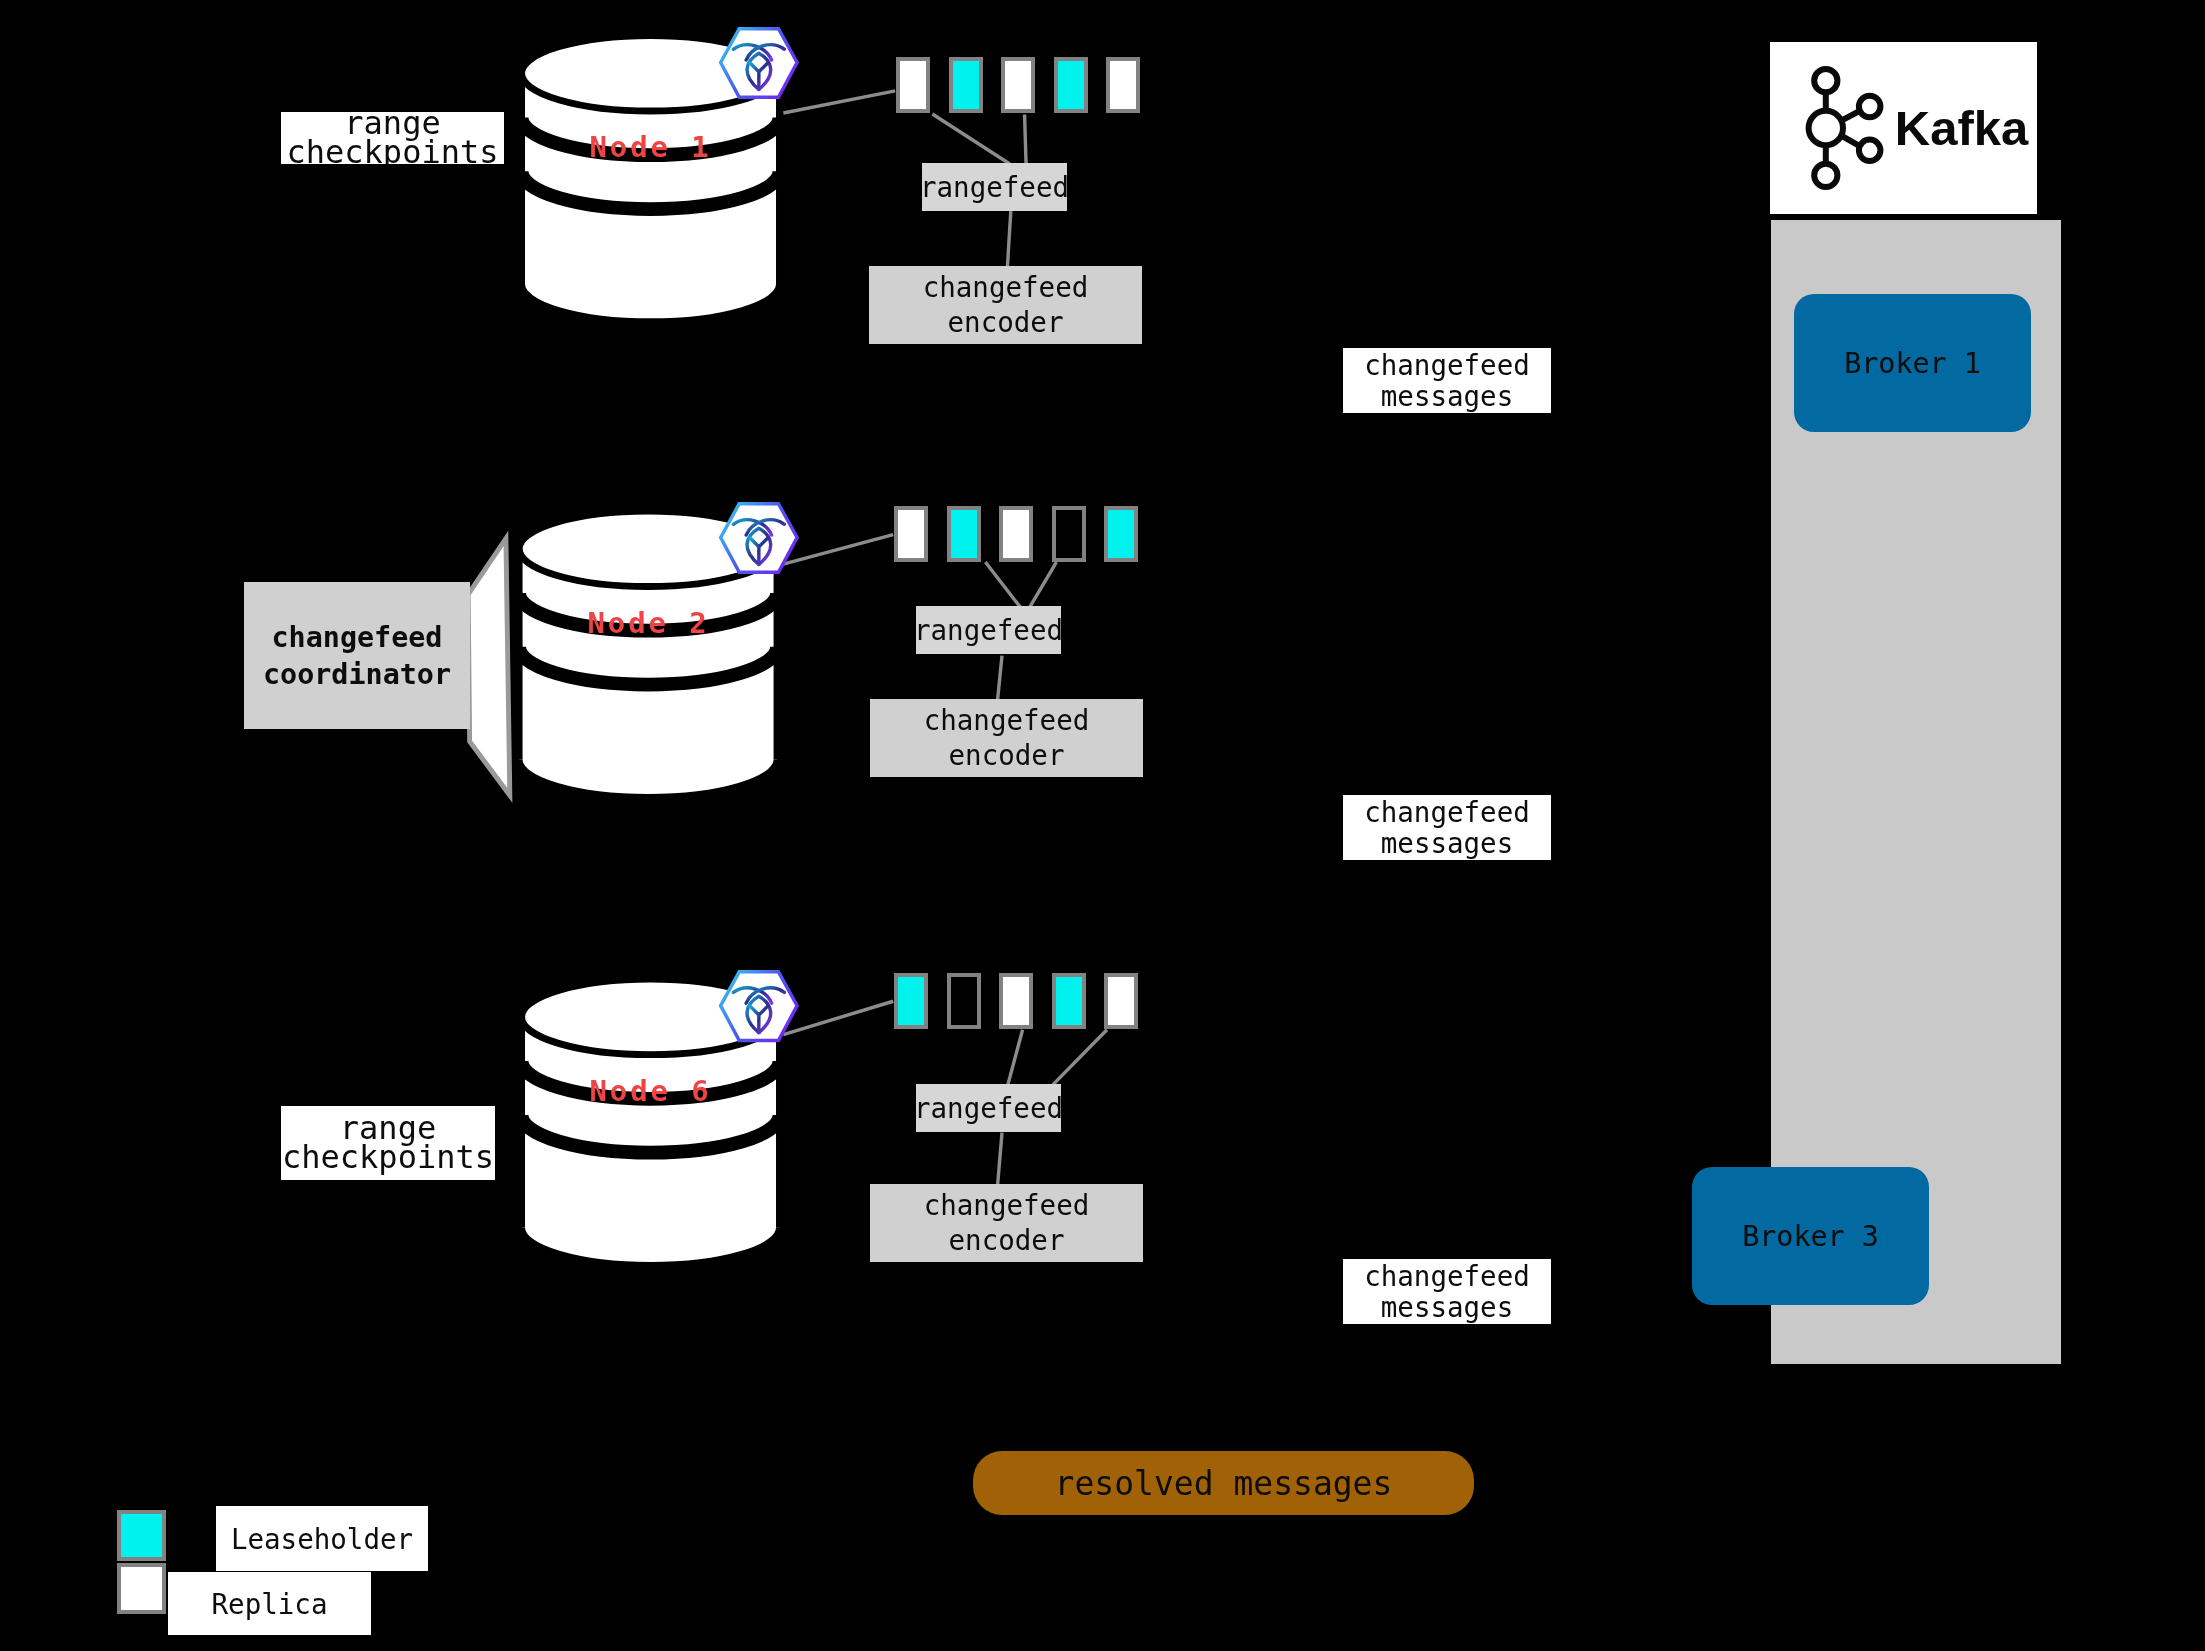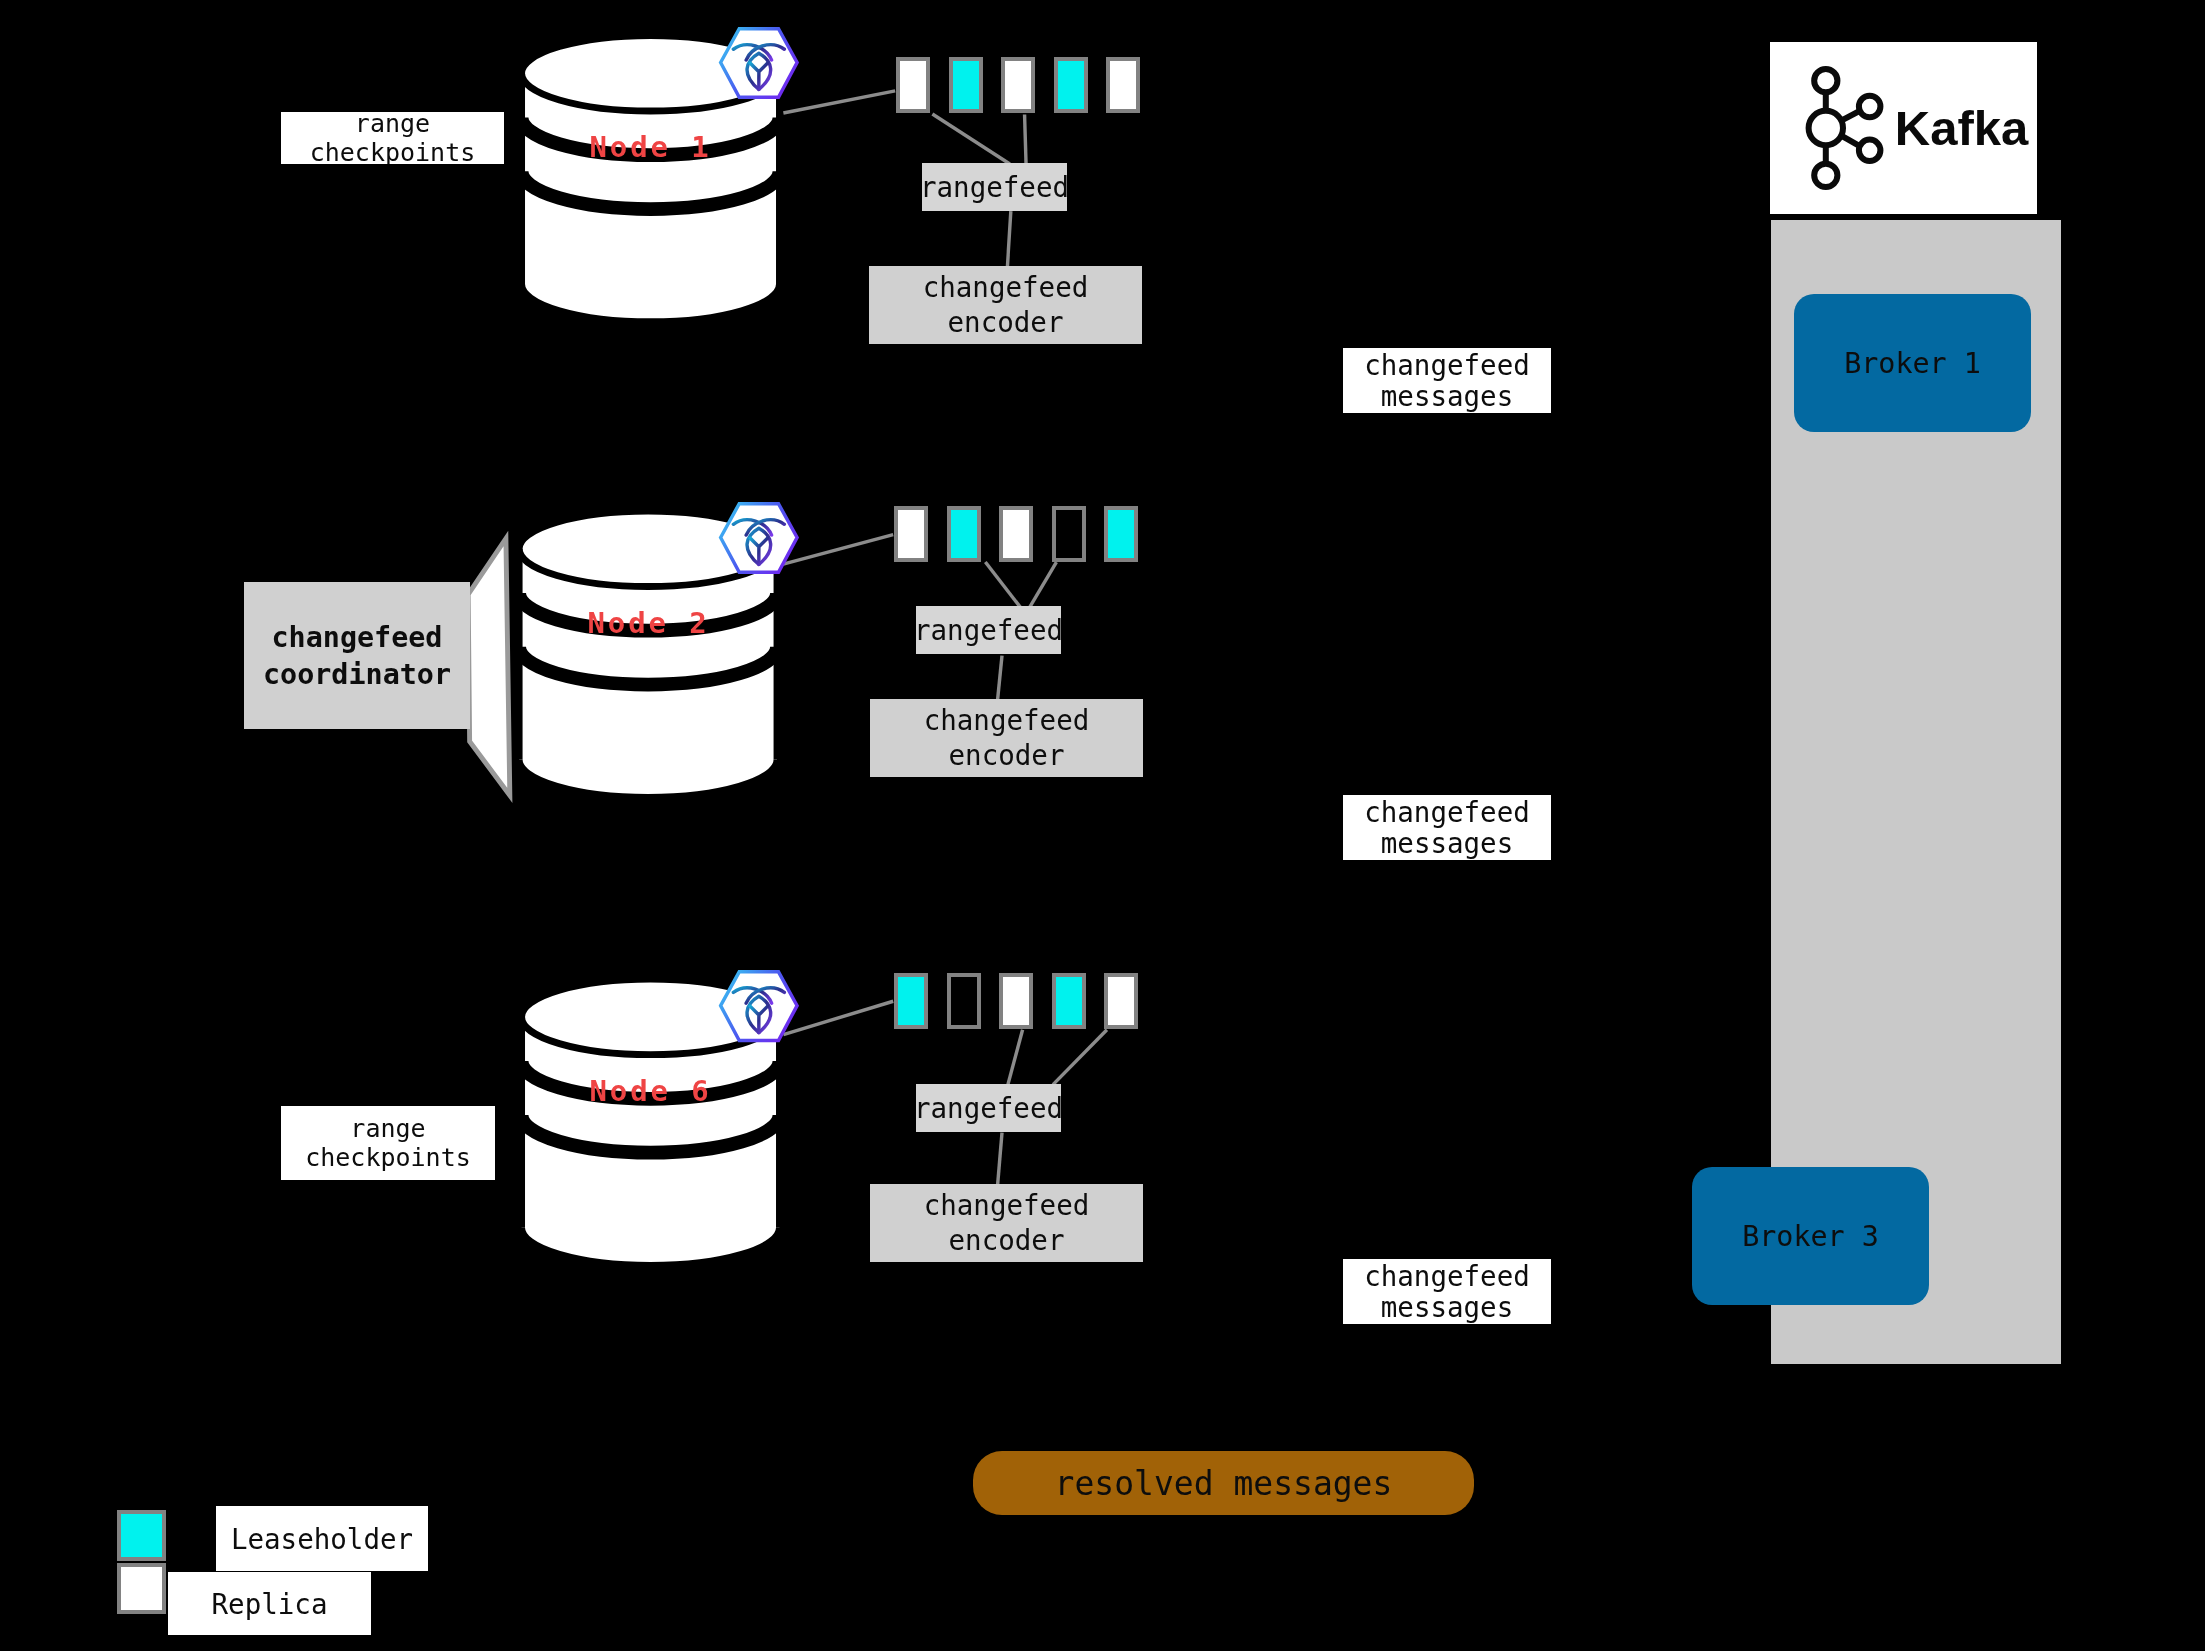--- a/index.html
+++ b/index.html
@@ -5,21 +5,21 @@
   html,body{margin:0;padding:0;background:#000;}
   #stage{position:relative;width:2205px;height:1652px;background:#000;overflow:hidden;
          font-family:"DejaVu Sans Mono",monospace;color:#0d0d0d;}
   #art{position:absolute;left:0;top:0;}
   .abs{position:absolute;box-sizing:border-box;}
   .ctr{display:flex;flex-direction:column;align-items:center;justify-content:center;text-align:center;}
   .node-label{font-weight:bold;font-size:29px;color:#ef4444;text-align:center;letter-spacing:2.9px;}
   .rangefeed{width:145px;height:48px;background:#d6d6d6;font-size:27.5px;}
   .encoder{width:273px;height:78px;background:#d0d0d0;font-size:27.5px;line-height:35px;}
   .messages{width:208px;height:65px;background:#fff;font-size:27.5px;line-height:31px;}
-  .checkpoints{background:#fff;font-size:25px;line-height:29px;overflow:hidden;}
+  .checkpoints{background:#fff;font-size:32px;line-height:29px;overflow:hidden;}
   .broker{width:237px;height:138px;background:#0369a1;border-radius:20px;font-size:28.4px;}
   .coordinator{width:226px;height:147px;background:#d0d0d0;font-weight:bold;font-size:28.4px;line-height:37px;}
   .pill{width:501px;height:64px;background:#a16207;border-radius:29px;font-size:33px;}
   .legend-label{background:#fff;font-size:27.5px;}
   .sq{width:34px;height:56px;border:4.4px solid #828282;box-sizing:border-box;flex:none;}
   .sq.leaseholder{background:#00f2ee;}
   .sq.replica{background:#fff;}
   .sq.empty{background:transparent;}
   .sqrow{display:flex;gap:18.6px;}
   .kafkabox{width:267px;height:172px;background:#fff;display:flex;align-items:center;padding-left:30px;}

